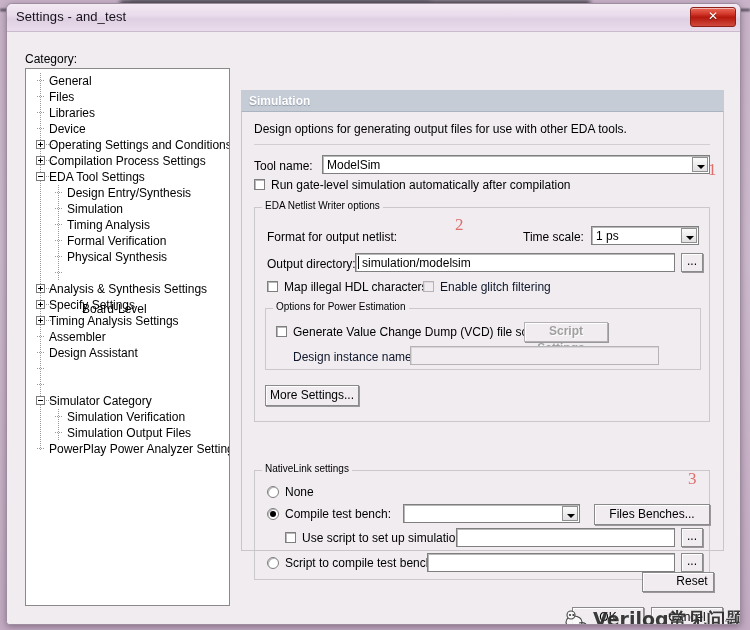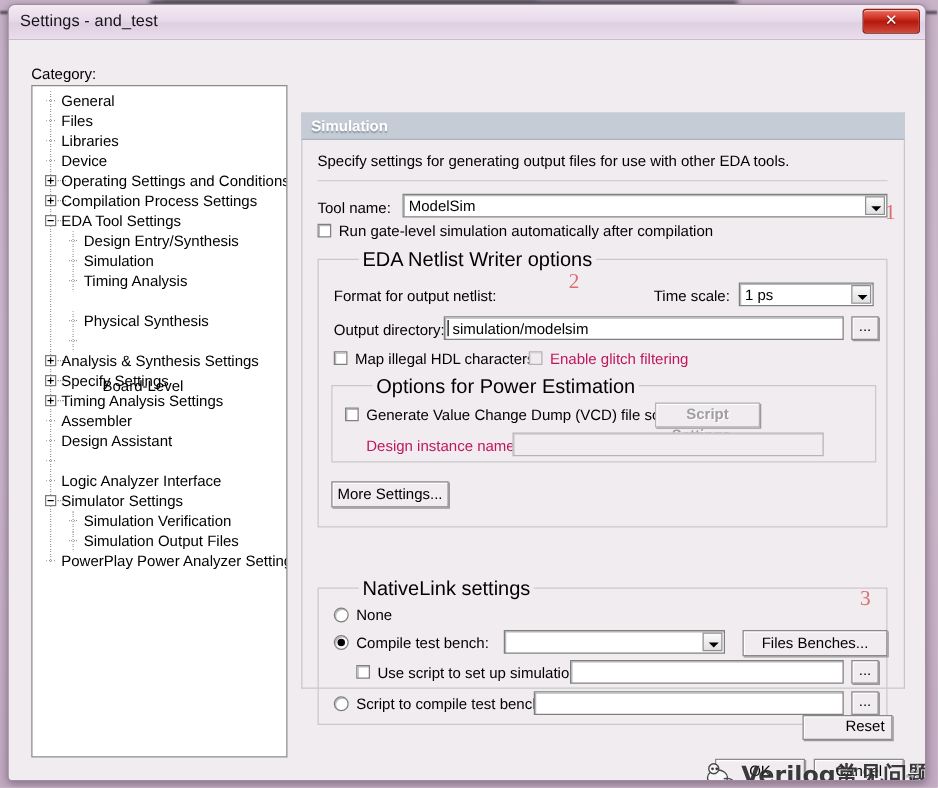--- a/index.html
+++ b/index.html
@@ -62,21 +62,21 @@
   #pane-head{height:22px;background:#c5ccd6;border:1px solid #c5ccd6;
     border-bottom:1px solid #aab3c0;box-sizing:border-box;}
   #pane-head span{color:#fff;font-weight:bold;font-size:12px;margin-left:7px;line-height:20px;
     text-shadow:0 1px 1px rgba(90,100,115,.5);}
   #pane-body{position:relative;height:439px;background:#f0ecf0;
     border:1px solid #c9c6c9;border-top:none;box-sizing:border-box;}
   .desc{position:absolute;left:12px;top:10px;font-size:12px;}
   .hr{position:absolute;left:12px;top:32px;width:456px;height:1px;background:#d2cfd2;}
 
   .lab{position:absolute;font-size:12px;white-space:nowrap;}
-  .lab.dis{color:#be185d;text-align:center;}
+  .lab.dis{color:#0f172a;text-align:center;}
 
   .tf{position:absolute;background:#fff;border:1px solid #7f7f7f;box-sizing:border-box;
     font-family:"Liberation Sans",sans-serif;font-size:12px;padding:1px 0 0 3px;
     box-shadow:inset 1px 1px 0 #b8b8b8;}
   .tf.dis{background:#f0ecf0;border-color:#b6b3b6;box-shadow:inset 1px 1px 0 #d8d5d8;}
   .tf .caret{position:absolute;left:2px;top:2px;width:1px;height:13px;background:#000;}
 
   .combo{position:absolute;background:#fff;border:1px solid #7f7f7f;box-sizing:border-box;
     font-size:12px;box-shadow:inset 1px 1px 0 #b8b8b8;cursor:pointer;}
   .combo .val{position:absolute;left:4px;top:2px;}
@@ -95,21 +95,21 @@
     box-sizing:border-box;cursor:pointer;box-shadow:inset 1px 1px 0 #b8b8b8;}
   .chk.dis{background:#f0ecf0;border-color:#b6b3b6;box-shadow:inset 1px 1px 0 #dedbde;}
 
   .rad{position:absolute;width:12px;height:12px;border-radius:50%;background:#fff;
     border:1px solid #7f7f7f;box-sizing:border-box;cursor:pointer;
     box-shadow:inset 1px 1px 0 #b8b8b8;}
   .rad.on:after{content:"";position:absolute;left:2px;top:2px;width:6px;height:6px;
     border-radius:50%;background:#000;}
 
   .grp{position:absolute;border:1px solid #cbc8cb;border-top:1px solid #cbc8cb;box-sizing:border-box;}
-  .grp .cap{position:absolute;top:-8px;left:7px;background:#f0ecf0;padding:0 3px;font-size:16px;margin-left:25px;}
+  .grp .cap{position:absolute;top:-8px;left:7px;background:#f0ecf0;padding:0 3px;font-size:10px;}
 
   .redmark{position:absolute;color:#d9534f;font-size:17px;font-family:"Liberation Serif",serif;
     opacity:.82;}
 
   #reset-btn{position:absolute;left:635px;top:540px;width:72px;height:20px;}
   #okcancel{position:absolute;left:565px;top:575px;}
   #ok-btn{position:absolute;left:0;top:0;width:72px;height:21px;}
   #cancel-btn{position:absolute;left:79px;top:0;width:72px;height:21px;}
 
   
@@ -187,20 +187,25 @@
         <div class="tnode" style="top: 132px; position: absolute; left: 0px; right: 0px;">
           <div class="dash" style="left: 29px;"></div>
           <div class="vdot" style="left: 32px; top: 0px; height: 16px;"></div>
           <span class="lbl" style="left: 41px;">Simulation</span>
         </div>
         <div class="tnode" style="top: 148px; position: absolute; left: 0px; right: 0px;">
           <div class="dash" style="left: 29px;"></div>
           <div class="vdot" style="left: 32px; top: 0px; height: 16px;"></div>
           <span class="lbl" style="left: 41px;">Timing Analysis</span>
         </div>
+        <div class="tnode" style="top: 164px; position: absolute; left: 0px; right: 0px;">
+          <div class="dash" style="left: 29px;"></div>
+          <div class="vdot" style="left: 32px; top: 0px; height: 16px;"></div>
+          <span class="lbl" style="left: 41px;">Formal Verification</span>
+        </div>
         <div class="tnode" style="top: 180px; position: absolute; left: 0px; right: 0px;">
           <div class="dash" style="left: 29px;"></div>
           <div class="vdot" style="left: 32px; top: 0px; height: 16px;"></div>
           <span class="lbl" style="left: 41px;">Physical Synthesis</span>
         </div>
         <div class="tnode" style="top: 196px; position: absolute; left: 0px; right: 0px;">
           <div class="dash" style="left: 29px;"></div>
           <div class="vdot" style="left: 32px; top: 0px; height: 16px;"></div>
           <span class="lbl" style="left: 56px; margin-top: 36px;">Board-Level</span>
         </div>
@@ -225,26 +230,25 @@
         </div>
         <div class="tnode" style="top: 276px; position: absolute; left: 0px; right: 0px;">
           <div class="dash" style="left: 11px;"></div>
           <span class="lbl" style="left: 23px;">Design Assistant</span>
         </div>
         <div class="tnode" style="top: 292px; position: absolute; left: 0px; right: 0px;">
           <div class="dash" style="left: 11px;"></div>
         </div>
         <div class="tnode" style="top: 308px; position: absolute; left: 0px; right: 0px;">
           <div class="dash" style="left: 11px;"></div>
-          <span class="lbl" style="left: 23px;">Logic Analyzer Interface</span>
         </div>
         <div class="tnode" style="top: 324px; position: absolute; left: 0px; right: 0px;">
           <div class="tbox" style="left: 10px;"></div>
           <div class="dash" style="left: 20px;"></div>
-          <span class="lbl" style="left: 23px;">Simulator Settings</span>
+          <span class="lbl" style="left: 23px;">Simulator Category</span>
         </div>
         <div class="tnode" style="top: 340px; position: absolute; left: 0px; right: 0px;">
           <div class="dash" style="left: 29px;"></div>
           <div class="vdot" style="left: 32px; top: 0px; height: 16px;"></div>
           <span class="lbl" style="left: 41px;">Simulation Verification</span>
         </div>
         <div class="tnode" style="top: 356px; position: absolute; left: 0px; right: 0px;">
           <div class="dash" style="left: 29px;"></div>
           <div class="vdot" style="left: 32px; top: 0px; height: 16px;"></div>
           <span class="lbl" style="left: 41px;">Simulation Output Files</span>
@@ -254,21 +258,21 @@
           <span class="lbl" style="left: 23px;">PowerPlay Power Analyzer Settings</span>
         </div>
       </div>
 
     <div id="pane">
       <div id="pane-head">
         <span>Simulation</span>
       </div>
       <div id="pane-body">
 
-        <div class="desc">Specify settings for generating output files for use with other EDA tools.</div>
+        <div class="desc">Design options for generating output files for use with other EDA tools.</div>
         <div class="hr"></div>
 
         <div class="lab" style="left:12px;top:47px;">Tool name:</div>
         <div class="combo" style="left:80px;top:43px;width:388px;height:19px;">
           <span class="val">ModelSim</span>
           <span class="arw">
               <i></i>
             </span>
         </div>
 

